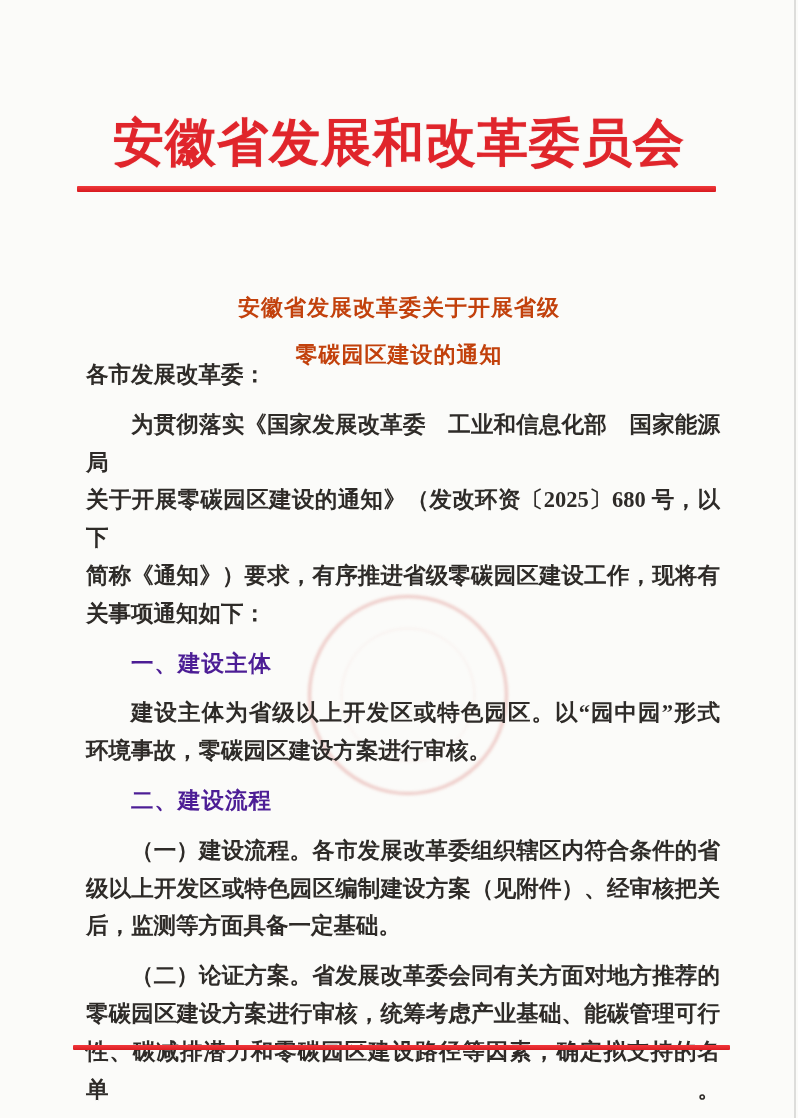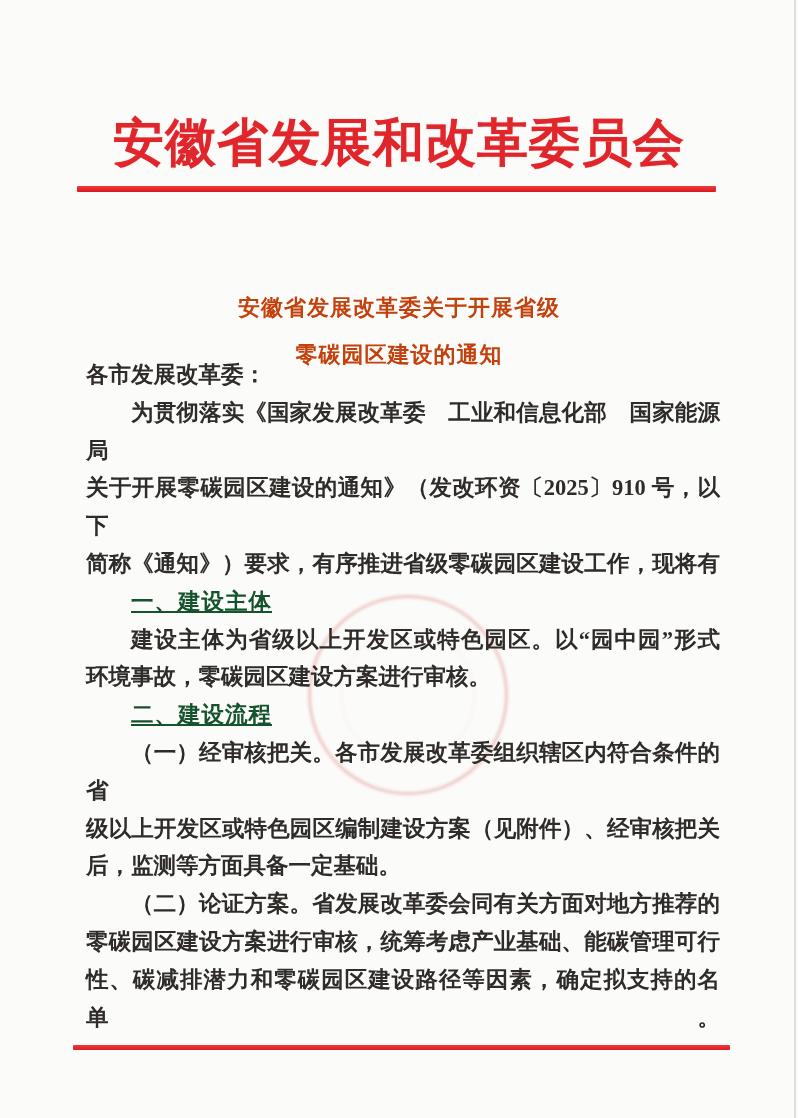--- a/index.html
+++ b/index.html
@@ -55,27 +55,26 @@
   .body-block {
     position: absolute;
     left: 86px; top: 356px;
     width: 634px;
     font-size: 22.5px;
     line-height: 37.8px;
     color: #2e2b28;
   }
   .ln { white-space: normal; font-weight: bold; }
   .fill { text-align: justify; text-align-last: justify; }
-  .indent { text-indent: 2em; }
+  .indent { text-indent: 2em; margin-top: 12px; }
   .hd {
     font-family: "Liberation Sans", "DejaVu Sans", sans-serif;
     font-weight: 700;
-    color: #14532d;
+    color: #4c1d95;
     letter-spacing: 1px;
-    text-decoration: underline;
   }
   
   .seal {
     position: absolute;
     left: 308px; top: 595px;
     width: 194px; height: 194px;
     border: 3px solid rgba(203, 72, 60, 0.28);
     border-radius: 50%;
     filter: blur(1.5px);
     pointer-events: none;
@@ -108,27 +107,28 @@
   <div class="doc-title">
     <div>安徽省发展改革委关于开展省级</div>
     <div>零碳园区建设的通知</div>
   </div>
 
   <div class="seal"></div>
 
   <div class="body-block">
     <div class="ln">各市发展改革委：</div>
     <div class="ln indent fill">为贯彻落实《国家发展改革委　工业和信息化部　国家能源局</div>
-    <div class="ln fill">关于开展零碳园区建设的通知》（发改环资〔2025〕910 号，以下</div>
+    <div class="ln fill">关于开展零碳园区建设的通知》（发改环资〔2025〕680 号，以下</div>
     <div class="ln fill">简称《通知》）要求，有序推进省级零碳园区建设工作，现将有</div>
+    <div class="ln">关事项通知如下：</div>
     <div class="ln indent hd">一、建设主体</div>
     <div class="ln indent fill">建设主体为省级以上开发区或特色园区。以“园中园”形式</div>
     <div class="ln">环境事故，零碳园区建设方案进行审核。</div>
     <div class="ln indent hd">二、建设流程</div>
-    <div class="ln indent fill">（一）经审核把关。各市发展改革委组织辖区内符合条件的省</div>
+    <div class="ln indent fill">（一）建设流程。各市发展改革委组织辖区内符合条件的省</div>
     <div class="ln fill">级以上开发区或特色园区编制建设方案（见附件）、经审核把关</div>
     <div class="ln">后，监测等方面具备一定基础。</div>
     <div class="ln indent fill">（二）论证方案。省发展改革委会同有关方面对地方推荐的</div>
     <div class="ln fill">零碳园区建设方案进行审核，统筹考虑产业基础、能碳管理可行</div>
     <div class="ln fill">性、碳减排潜力和零碳园区建设路径等因素，确定拟支持的名单。</div>
   </div>
 
   <div class="footer-rule"></div>
 
   <div class="page-edge"></div>

